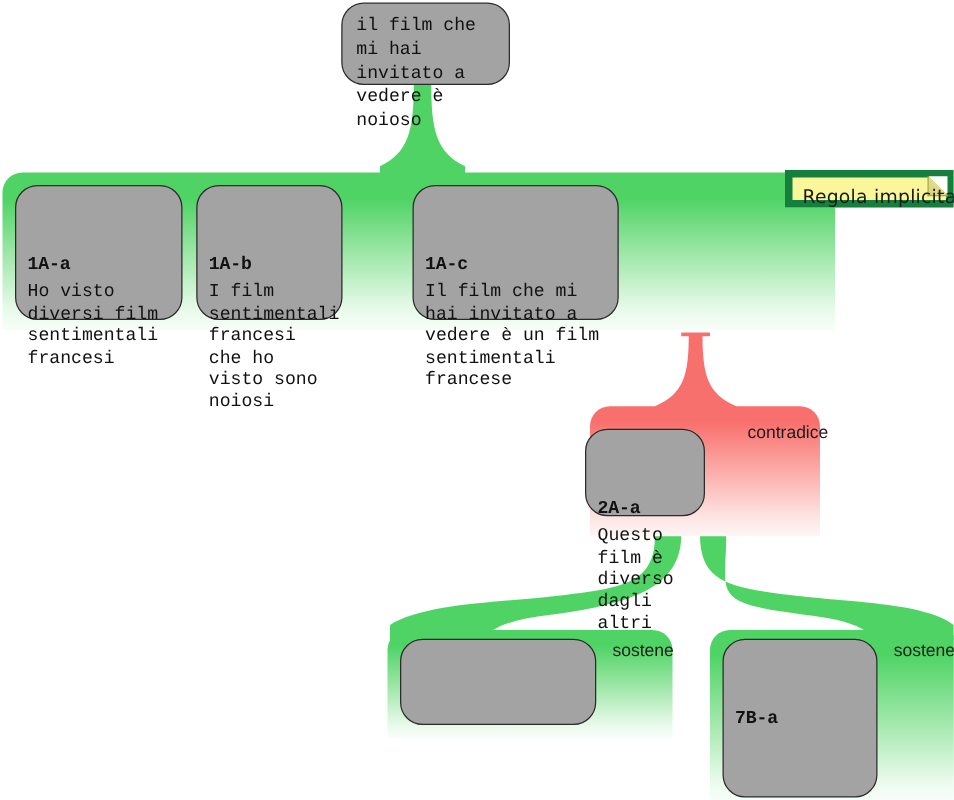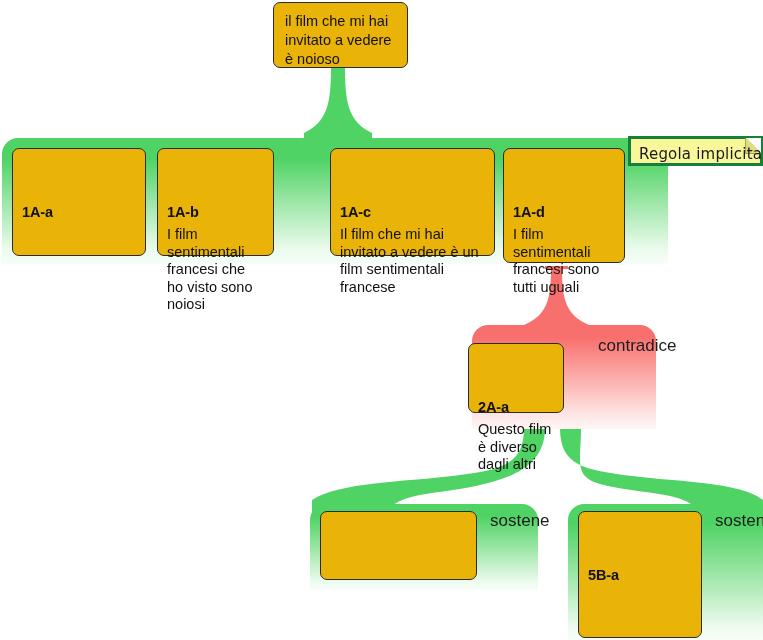--- a/index.html
+++ b/index.html
@@ -44,24 +44,25 @@
   }
   .band-red {
     background: linear-gradient(to bottom, #F8706D 0%, #F8706D 12%, #FBA9A6 48%, #FDE4E3 85%, #FEF6F6 100%);
     border-top-left-radius: 16px;
     border-top-right-radius: 16px;
   }
   
   .node {
     position: absolute;
     box-sizing: border-box;
-    background: #eab308;
+    background: #a3a3a3;
     border: 1.3px solid #2b2b2b;
-    border-radius: 7px;
+    border-radius: 18px;
     padding: 7px 9px 8px 9px;
+    font-family: Liberation Mono, monospace;
   }
   .node .nid {
     font-weight: bold;
     font-size: 14.5px;
     color: #111111;
     line-height: 16px;
     letter-spacing: -0.1px;
     margin-bottom: 6px;
     white-space: nowrap;
     margin-top: 48px;
@@ -77,30 +78,30 @@
   
   .node-top {
     padding: 9px 11px 10px 11px;
   }
   .node-top .ntext {
     line-height: 19px;
   }
   
   .rel-label {
     position: absolute;
-    font-size: 17px;
+    font-size: 14px;
     color: #1c1c1c;
     line-height: 13px;
     white-space: nowrap;
   }
   
   .sticky {
     position: absolute;
     background: #FAF79B;
-    border: 3px solid #15803d;
+    border: 6px solid #15803d;
     box-sizing: border-box;
   }
   .sticky .sticky-text {
     position: absolute;
     left: 8px;
     top: 6px;
     font-family: "DejaVu Sans", sans-serif;
     font-size: 15px;
     color: #1a1a1a;
     white-space: nowrap;
@@ -164,36 +165,33 @@
   </svg>
 
   <div class="node node-top plain" style="left:273px; top:2px; width:135px; height:66px;">
     <div class="ntext">il film che mi hai invitato a vedere è noioso</div>
   </div>
 
   <div class="band band-green-row1" style="left:2px; top:138px; width:666px; height:126px;"></div>
 
   <div class="node" style="left:12px; top:148px; width:134px; height:108px;">
     <div class="nid">1A-a</div>
+    <div class="ntext">Ho visto diversi film sentimentali francesi</div>
   </div>
 
   <div class="node" style="left:157px; top:148px; width:117px; height:108px;">
     <div class="nid">1A-b</div>
     <div class="ntext">I film sentimentali francesi che ho visto sono noiosi</div>
   </div>
 
   <div class="node" style="left:330px; top:148px; width:165px; height:108px;">
     <div class="nid">1A-c</div>
     <div class="ntext">Il film che mi hai invitato a vedere è un film sentimentali francese</div>
   </div>
 
-  <div class="node" style="left:503px; top:148px; width:122px; height:115px;">
-    <div class="nid">1A-d</div>
-    <div class="ntext">I film sentimentali francesi sono tutti uguali</div>
-  </div>
 
   <div class="sticky" style="left:628px; top:136px; width:135px; height:30px;">
     <div class="fold"></div>
     <div class="sticky-text">Regola implicita</div>
   </div>
 
   <div class="band band-red" style="left:472px; top:325px; width:184px; height:104px;"></div>
 
   <div class="rel-label" style="left:598px; top:339px;">contradice</div>
 
@@ -207,16 +205,16 @@
   <div class="rel-label" style="left:490px; top:514px;">sostene</div>
 
   <div class="node" style="left:320px; top:511px; width:157px; height:69px;">
   </div>
 
   <div class="band band-green-sub" style="left:568px; top:504px; width:200px; height:136px;"></div>
 
   <div class="rel-label" style="left:715px; top:514px;">sostene</div>
 
   <div class="node" style="left:578px; top:511px; width:124px; height:127px;">
-    <div class="nid">5B-a</div>
+    <div class="nid">7B-a</div>
   </div>
 
 </div>
 
 </body></html>

